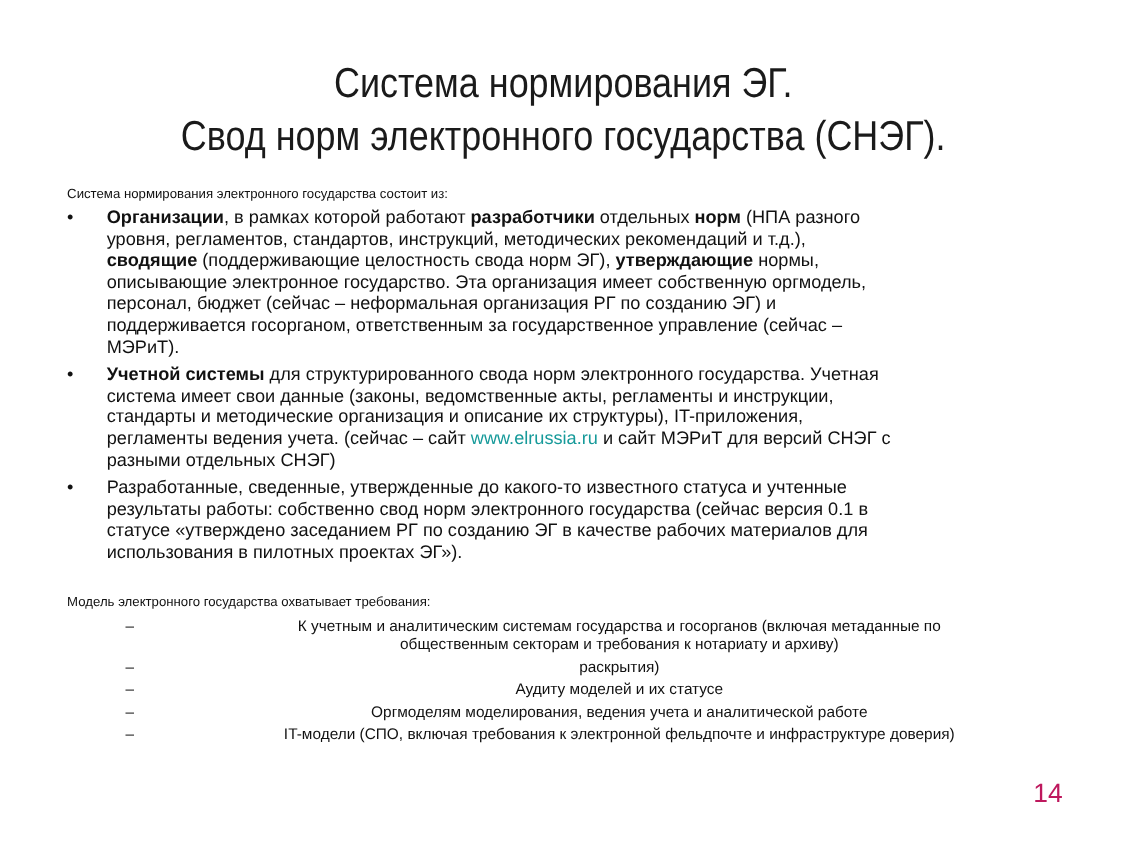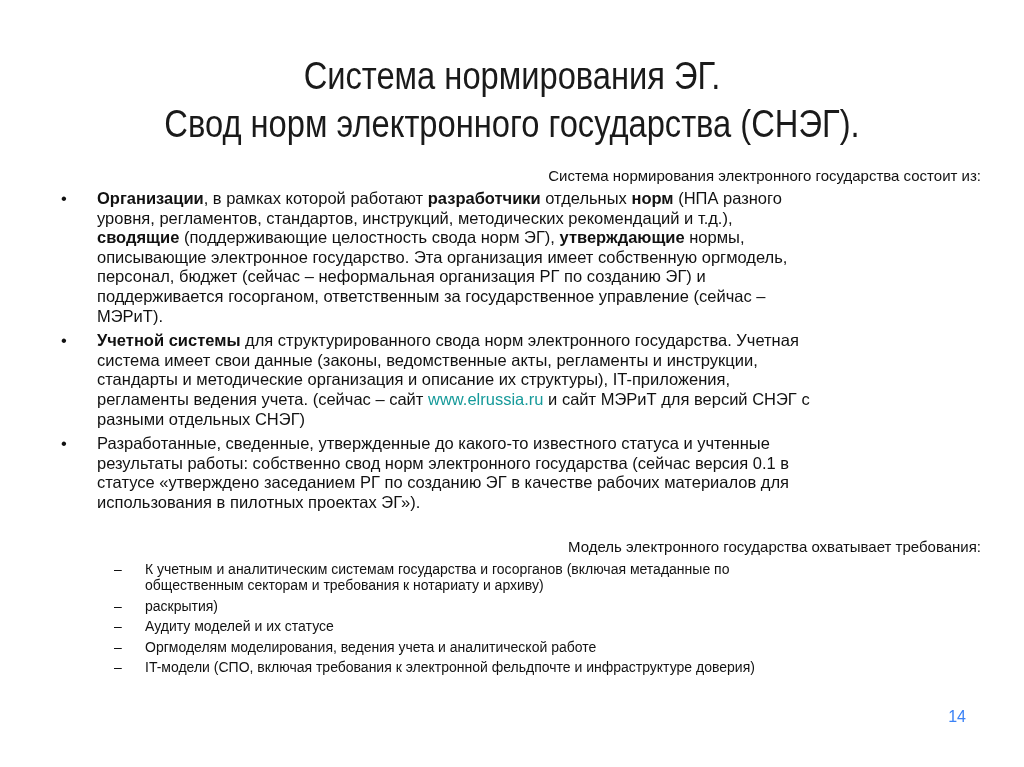--- a/index.html
+++ b/index.html
@@ -29,25 +29,24 @@
       transform-origin: 512px 0;
     }
     .slide-title div { white-space: nowrap; }
     .content {
       position: absolute;
       left: 61px;
       top: 166px;
       width: 920px;
     }
     .intro {
-      font-size: 15px;
+      font-size: 12px;
       line-height: 20px;
       margin: 0 0 3px 0;
       white-space: nowrap;
-      text-align: right;
     }
     .bullets {
       list-style: none;
       margin: 0;
       padding: 0;
     }
     .bullet-item {
       position: relative;
       padding-left: 36px;
       font-size: 16.5px;
@@ -81,27 +80,27 @@
       padding-left: 84px;
       font-size: 14px;
       line-height: 16.5px;
       margin-bottom: 4px;
     }
     .sub-item .mark {
       position: absolute;
       left: 53px;
       top: 0;
     }
-    .sub-item .line { white-space: nowrap; display: block; }
+    .sub-item .line { white-space: nowrap; display: block; text-align: center; }
     .page-number {
       position: absolute;
       right: 58px;
       top: 708px;
-      font-size: 16px;
-      color: #3b82f6;
+      font-size: 24px;
+      color: #be185d;
     }
   </style>
 </head>
 <body>
 
 <div class="slide-title">
   <div>Система нормирования ЭГ.</div>
   <div>Свод норм электронного государства (СНЭГ).</div>
 </div>
 

